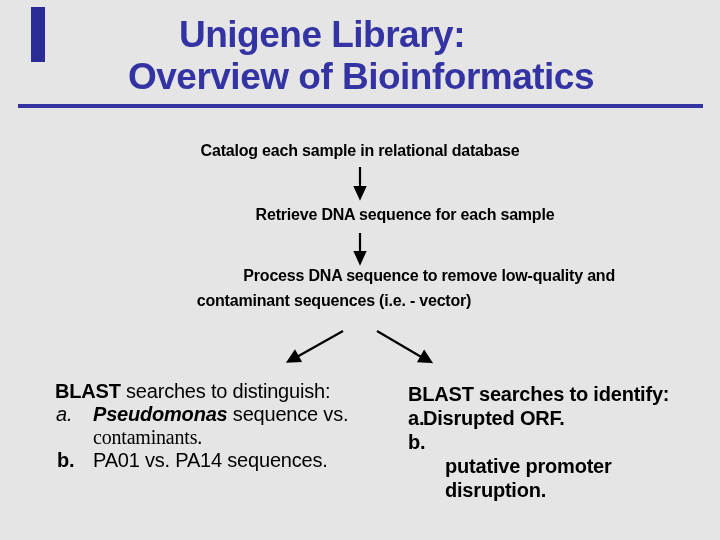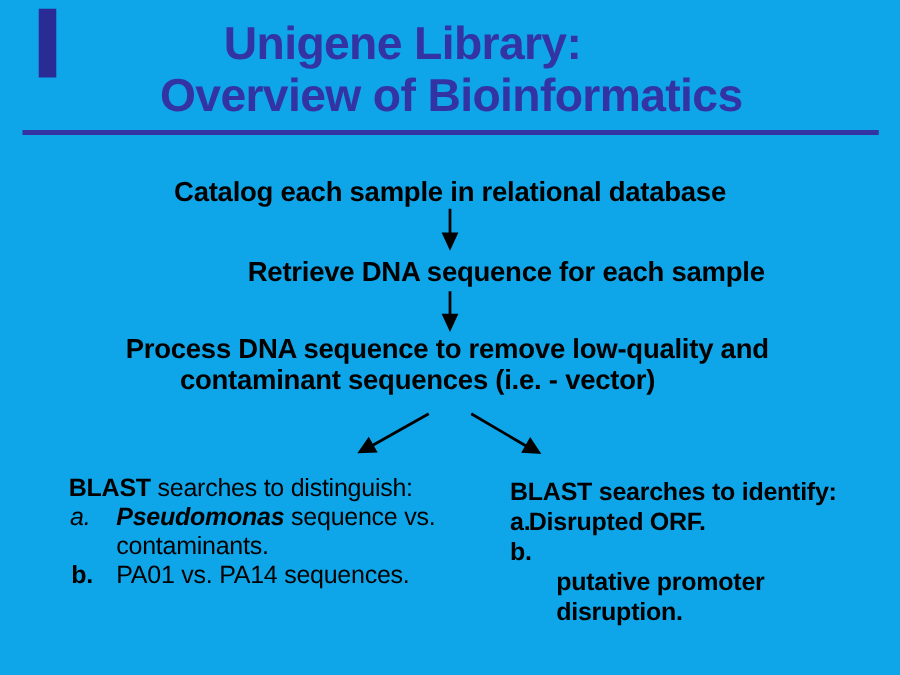--- a/index.html
+++ b/index.html
@@ -1,41 +1,41 @@
 <!DOCTYPE html>
 <html><head>
 <meta charset="utf-8">
 <style>
   html,body{margin:0;padding:0;background:#ffffff;}
   .slide{
-    position:relative;width:720px;height:540px;background:#0ea5e9;overflow:hidden;
+    position:relative;width:720px;height:540px;background:#e5e5e5;overflow:hidden;
     font-family:"Liberation Sans","DejaVu Sans",sans-serif;color:#000;
   }
   .accent-bar{position:absolute;left:31px;top:7px;width:14px;height:55px;background:#2b2b96;}
   .title-line{position:absolute;width:720px;text-align:center;font-weight:bold;
     font-size:37px;line-height:1;color:#3333a3;letter-spacing:-0.5px;white-space:nowrap;}
   .title-l1{top:16px;left:-38px;}
   .title-l2{top:58px;left:1px;}
   .title-rule{position:absolute;top:104px;left:18px;width:685px;height:4px;background:#3333a3;}
-  .flow-step{position:absolute;text-align:center;font-weight:bold;font-size:22px;
+  .flow-step{position:absolute;text-align:center;font-weight:bold;font-size:16px;
     line-height:1.2;white-space:nowrap;letter-spacing:-0.2px;}
   .step1{top:141px;left:0;width:720px;}
   .step2{top:205px;left:90px;width:630px;}
   .step3a{top:266px;left:95px;width:520px;text-align:right;}
   .step3b{top:291px;left:74px;width:520px;}
   .arrows{position:absolute;left:0;top:0;width:720px;height:540px;pointer-events:none;}
   .block-line{position:absolute;font-size:20px;line-height:1;white-space:nowrap;letter-spacing:-0.2px;}
   .b{font-weight:bold;}
   .i{font-style:italic;}
   .bi{font-weight:bold;font-style:italic;}
   
   .lb-head{left:55px;top:381px;}
   .lb-am{left:56px;top:404px;}
   .lb-at{left:93px;top:404px;}
-  .lb-a2{left:93px;top:427px;}
+  .lb-a2{left:93px;top:427px;font-family:Liberation Serif, serif;}
   .lb-bm{left:57px;top:450px;}
   .lb-bt{left:93px;top:450px;}
   
   .rb-head{left:408px;top:384px;font-weight:bold;}
   .rb-am{left:408px;top:408px;font-weight:bold;}
   .rb-at{left:423px;top:408px;font-weight:bold;}
   .rb-bm{left:408px;top:432px;font-weight:bold;}
   .rb-bt{left:445px;top:432px;font-weight:bold;}
   .rb-b2{left:445px;top:456px;font-weight:bold;}
   .rb-b3{left:445px;top:480px;font-weight:bold;}

